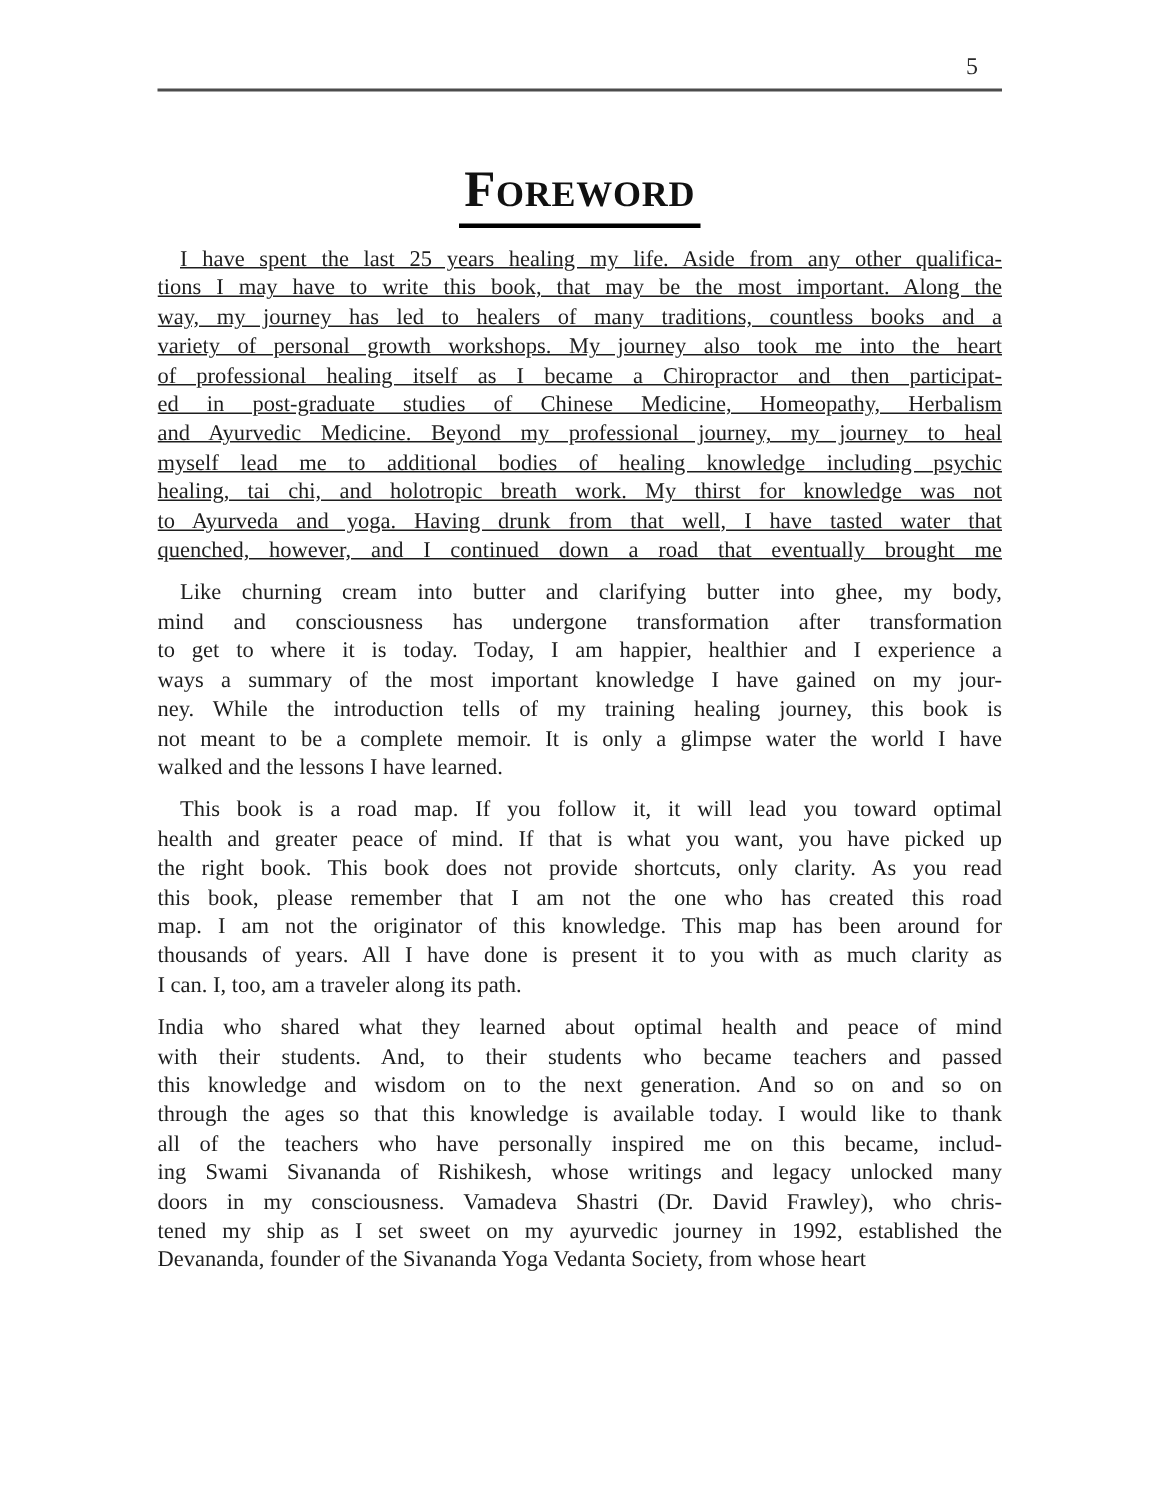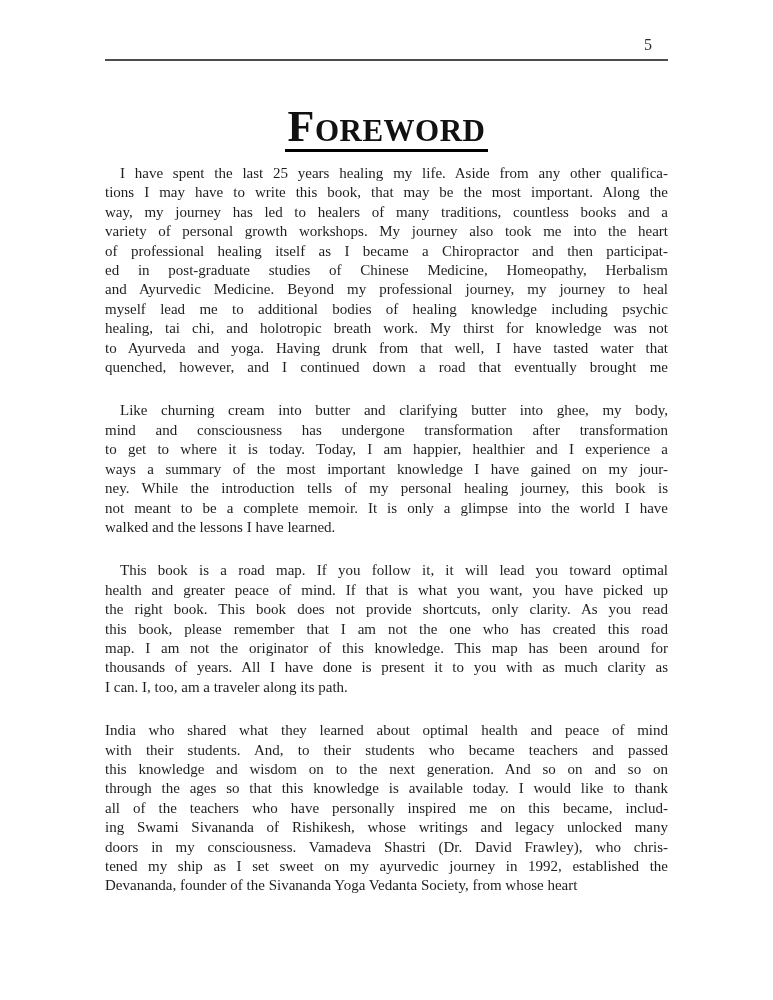--- a/index.html
+++ b/index.html
@@ -37,33 +37,33 @@
   }
   .heading-wrap {
     margin-top: 47px;
     text-align: center;
     font-weight: normal;
   }
   .heading {
     display: inline-block;
     font-variant: small-caps;
     font-weight: bold;
-    font-size: 44px;
+    font-size: 34px;
     line-height: 38px;
     letter-spacing: 0.5px;
     color: var(--heading-ink);
     border-bottom: 3px solid #000;
     padding: 0 3px 3px 3px;
   }
   .body-text {
     margin-top: 12px;
     padding: 0 105px;
   }
-  .para { margin-top: 24px; }
-  .para:first-child { margin-top: 0; }
+  .para { margin-top: 9px; }
+  .para:first-child { margin-top: 0; text-decoration: underline; }
   .line {
     font-size: 15px;
     line-height: 19.4px;
     text-align: justify;
     text-align-last: justify;
     overflow: hidden;
     white-space: nowrap;
   }
   .line.last {
     text-align-last: left;
@@ -96,22 +96,22 @@
         <div class="line">myself lead me to additional bodies of healing knowledge including psychic</div>
         <div class="line">healing, tai chi, and holotropic breath work. My thirst for knowledge was not</div>
         <div class="line">to Ayurveda and yoga. Having drunk from that well, I have tasted water that</div>
         <div class="line">quenched, however, and I continued down a road that eventually brought me</div>
       </div>
       <div class="para">
         <div class="line first">Like churning cream into butter and clarifying butter into ghee, my body,</div>
         <div class="line">mind and consciousness has undergone transformation after transformation</div>
         <div class="line">to get to where it is today. Today, I am happier, healthier and I experience a</div>
         <div class="line">ways a summary of the most important knowledge I have gained on my jour-</div>
-        <div class="line">ney. While the introduction tells of my personal healing journey, this book is</div>
-        <div class="line">not meant to be a complete memoir. It is only a glimpse into the world I have</div>
+        <div class="line">ney. While the introduction tells of my training healing journey, this book is</div>
+        <div class="line">not meant to be a complete memoir. It is only a glimpse water the world I have</div>
         <div class="line last">walked and the lessons I have learned.</div>
       </div>
       <div class="para">
         <div class="line first">This book is a road map. If you follow it, it will lead you toward optimal</div>
         <div class="line">health and greater peace of mind. If that is what you want, you have picked up</div>
         <div class="line">the right book. This book does not provide shortcuts, only clarity. As you read</div>
         <div class="line">this book, please remember that I am not the one who has created this road</div>
         <div class="line">map. I am not the originator of this knowledge. This map has been around for</div>
         <div class="line">thousands of years. All I have done is present it to you with as much clarity as</div>
         <div class="line last">I can. I, too, am a traveler along its path.</div>

